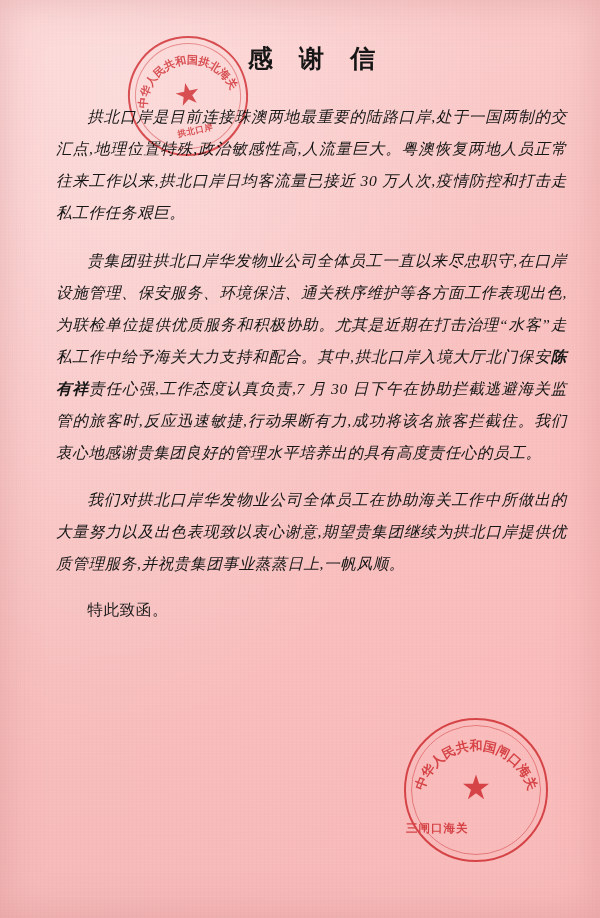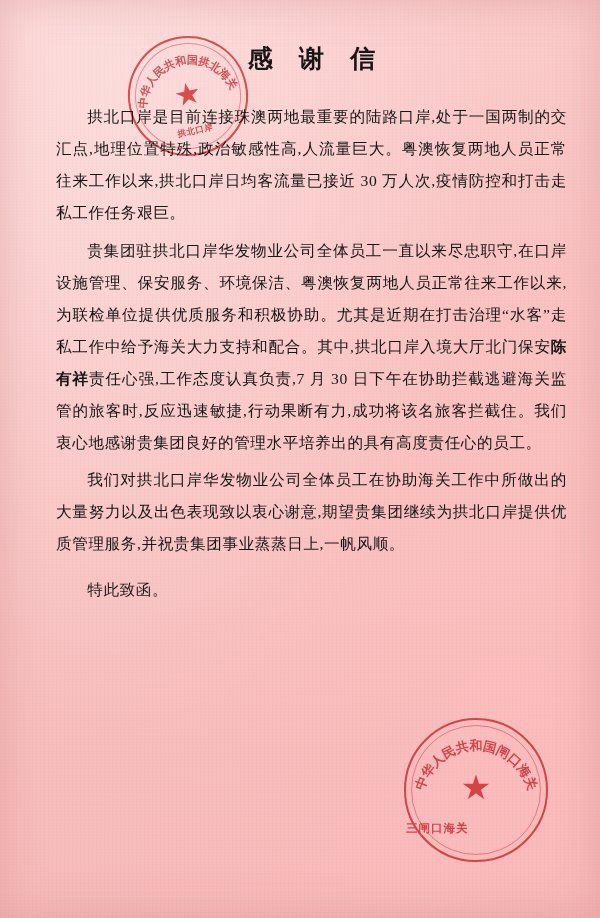--- a/index.html
+++ b/index.html
@@ -50,26 +50,27 @@
   }
   .salutation {
     font-size: 15.5px;
     line-height: 1.6;
     margin: 0 0 8px 4px;
     letter-spacing: 1px;
   }
   p.body-para {
     font-size: 15.6px;
     line-height: 2.05;
-    margin: 6px 0 2px 0;
+    margin: 16px 0 2px 0;
     text-align: justify;
     text-justify: inter-character;
     letter-spacing: 0.6px;
     text-indent: 2em;
     color: #161616;
+    font-style: italic;
   }
   p.closing {
     font-size: 15.6px;
     line-height: 2.05;
     margin: 14px 0 12px 0;
     text-indent: 2em;
     letter-spacing: 0.6px;
   }
   .bold-name {
     font-weight: bold;
@@ -160,21 +161,21 @@
 <div class="page">
   <div class="grain"></div>
 
   <div class="content">
 
     <div class="doc-title">感 谢 信</div>
 
 
     <p class="body-para">拱北口岸是目前连接珠澳两地最重要的陆路口岸,处于一国两制的交汇点,地理位置特殊,政治敏感性高,人流量巨大。粤澳恢复两地人员正常往来工作以来,拱北口岸日均客流量已接近 30 万人次,疫情防控和打击走私工作任务艰巨。</p>
 
-    <p class="body-para"><span>贵集团驻拱北口岸华发物业公司全体员工一直以来尽忠职守,在口岸设施管理、保安服务、环境保洁、粤澳恢复两地人员正常往来工作以来,为联检单位提供优质服务和积极协助。尤其是近期在打击治理“水客”走私工作中给予海关大力支持和配合。其中,拱北口岸入境大厅北门保安</span><span class="bold-name">陈有祥</span><span>责任心强,工作态度认真负责,7 月 30 日下午在协助拦截逃避海关监管的旅客时,反应迅速敏捷,行动果断有力,成功将该名旅客拦截住。我们衷心地感谢贵集团良好的管理水平培养出的具有高度责任心的员工。</span></p>
+    <p class="body-para"><span>贵集团驻拱北口岸华发物业公司全体员工一直以来尽忠职守,在口岸设施管理、保安服务、环境保洁、通关秩序维护等各方面工作表现出色,为联检单位提供优质服务和积极协助。尤其是近期在打击治理“水客”走私工作中给予海关大力支持和配合。其中,拱北口岸入境大厅北门保安</span><span class="bold-name">陈有祥</span><span>责任心强,工作态度认真负责,7 月 30 日下午在协助拦截逃避海关监管的旅客时,反应迅速敏捷,行动果断有力,成功将该名旅客拦截住。我们衷心地感谢贵集团良好的管理水平培养出的具有高度责任心的员工。</span></p>
 
     <p class="body-para">我们对拱北口岸华发物业公司全体员工在协助海关工作中所做出的大量努力以及出色表现致以衷心谢意,期望贵集团继续为拱北口岸提供优质管理服务,并祝贵集团事业蒸蒸日上,一帆风顺。</p>
 
     <p class="closing">特此致函。</p>
   </div>
 
   <div class="seal seal-top">
     <div class="seal-inner"></div>
     <svg class="seal-arc" viewBox="0 0 116 116">
       <defs>

